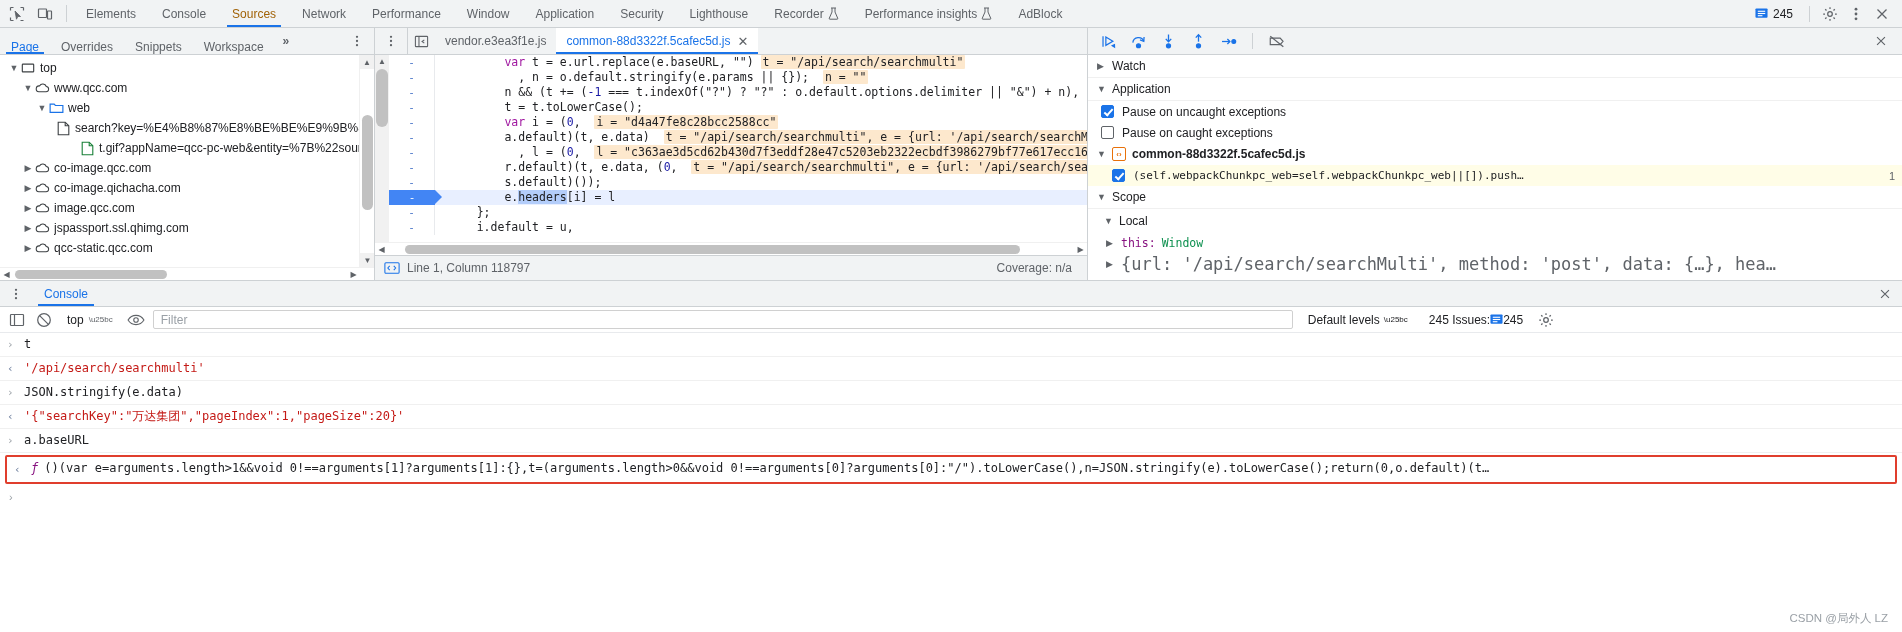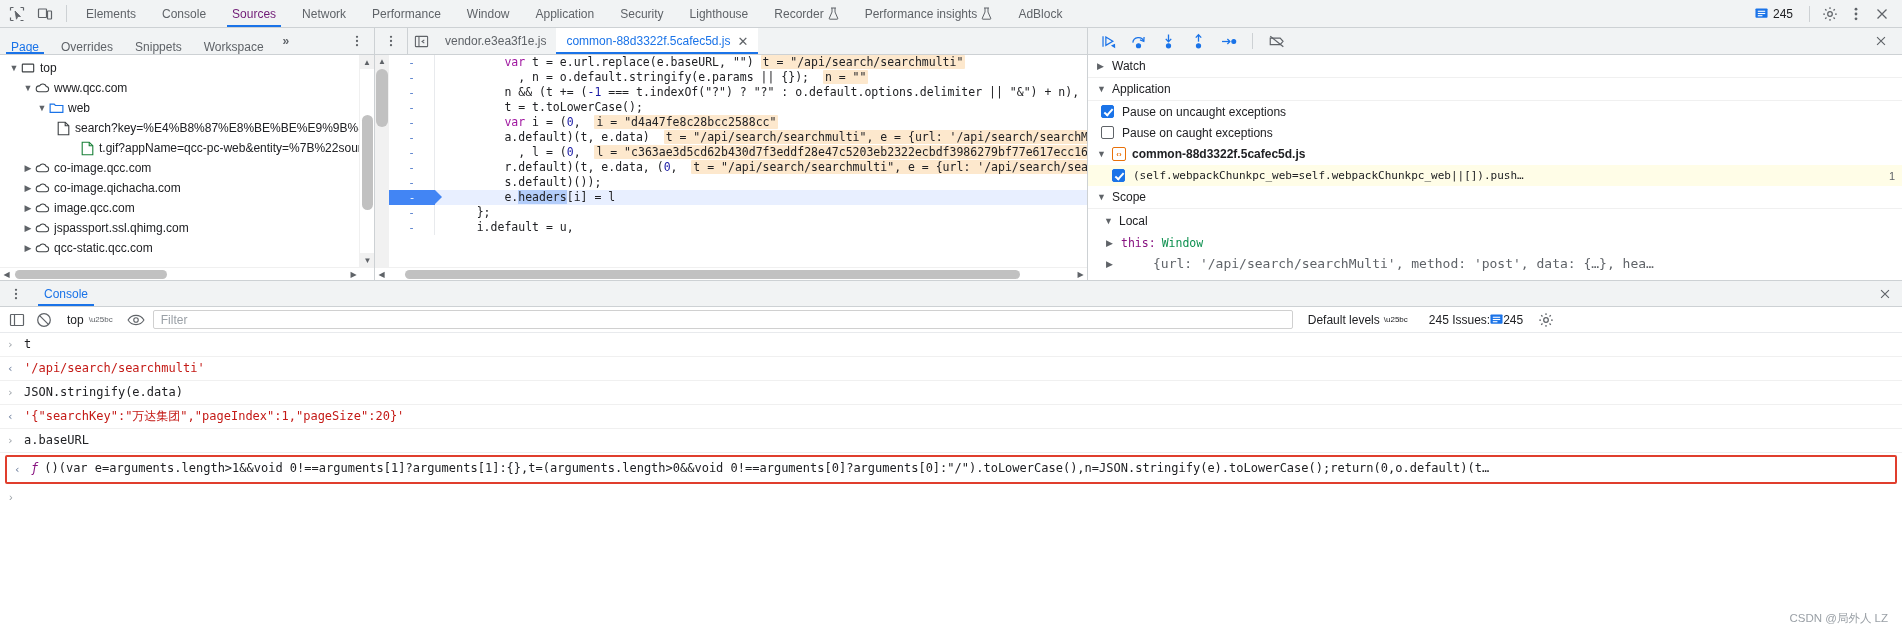--- a/index.html
+++ b/index.html
@@ -29,21 +29,21 @@
   .tb-tab {
     display: flex; align-items: center;
     padding: 0 13px;
     font-size: 12px;
     color: #5f6368;
     white-space: nowrap;
     cursor: pointer;
     position: relative;
     gap: 4px;
   }
-  .tb-tab.active { color: #701a75; }
+  .tb-tab.active { color: #a16207; }
   .tb-tab.active::after {
     content: ""; position: absolute; left: 8px; right: 8px; bottom: 0;
     height: 2px; background: #1a73e8;
   }
   .tb-right { margin-left: auto; display: flex; align-items: center; padding-right: 8px; gap: 2px; }
   .issues-pill { display: flex; align-items: center; gap: 5px; padding: 0 8px; color: #202124; font-size: 12px; cursor: pointer; }
   .vsep { width: 1px; height: 16px; background: #cdd1d4; margin: 0 6px; }
   .hdr-btn { width: 24px; height: 24px; display: flex; align-items: center; justify-content: center; color: #5f6368; cursor: pointer; }
 
   
@@ -161,21 +161,21 @@
   }
   .bp-entry {
     height:21px; display:flex; align-items:center; gap:8px; padding:0 7px 0 24px;
     background:#fffde7; font-size:11.5px; color:#202124;
   }
   .bp-entry .code { font-family:"DejaVu Sans Mono","Liberation Mono",monospace; font-size:11px; overflow:hidden; white-space:nowrap; text-overflow:ellipsis; flex:1; }
   .bp-count { color:#5f6368; font-size:11px; }
   .scope-row { height:21px; display:flex; align-items:center; gap:6px; padding:0 9px 0 18px; font-size:12px; }
   .scope-row .k { color:#881280; font-family:"DejaVu Sans Mono","Liberation Mono",monospace; font-size:11.5px; }
   .scope-row .v { color:#0d904f; font-family:"DejaVu Sans Mono","Liberation Mono",monospace; font-size:11.5px; }
-  .scope-row .vg { color:#5f6368; font-family:"DejaVu Sans Mono","Liberation Mono",monospace; font-size:13px; overflow:hidden; white-space:nowrap;margin-left:32px; }
+  .scope-row .vg { color:#5f6368; font-family:"DejaVu Sans Mono","Liberation Mono",monospace; font-size:17px; overflow:hidden; white-space:nowrap; }
 
   
   #drawer { width:1902px; height: 632px - 282px; display:flex; flex-direction:column; background:#fff; }
   .drawer-tabbar {
     height:26px; background:#f1f3f4; border-bottom:1px solid #cdd1d4;
     display:flex; align-items:stretch;
   }
   .drawer-kebab { display:flex; align-items:center; padding:0 9px; color:#5f6368; cursor:pointer; }
   .drawer-tab {
     display:flex; align-items:center; padding:0 12px; font-size:12px; color:#1a73e8;
@@ -530,20 +530,30 @@
         <div class="cl"><span class="gutter">-</span><span class="code-text">    i.default = u,</span></div>
       </div>
     </div>
 
     <div class="ed-hscroll">
       <div class="h-arrow" style="left:0">◀</div>
       <div class="h-scroll-thumb" style="left:30px; width:615px;"></div>
       <div class="h-arrow" style="right:0">▶</div>
     </div>
 
+    <div class="ed-status">
+      <span>
+        <svg width="16" height="16" viewBox="0 0 18 16" fill="none" stroke="#1a73e8" stroke-width="1.2">
+            <rect x="1" y="2" width="16" height="12" rx="1.2"></rect>
+            <path d="M6.4 5.6L4.3 8l2.1 2.4M11 5.6L13.1 8 11 10.4"></path>
+          </svg>
+      </span>
+      <span>Line 1, Column 118797</span>
+      <span class="right">Coverage: n/a</span>
+    </div>
   </div>
 
   <div id="debugger">
     <div class="dbg-toolbar">
       <div class="dbg-btn">
         <span>
           <svg width="17" height="17" viewBox="0 0 18 18" fill="none" stroke="#1a73e8" stroke-width="1.3">
               <path d="M3.2 3.5v11"></path>
               <path d="M6.2 4.3l7.4 4.4-7.4 4.4z"></path>
               <path d="M13 13.4l2.4 1.6-.1-2.6z" fill="#1a73e8"></path>

